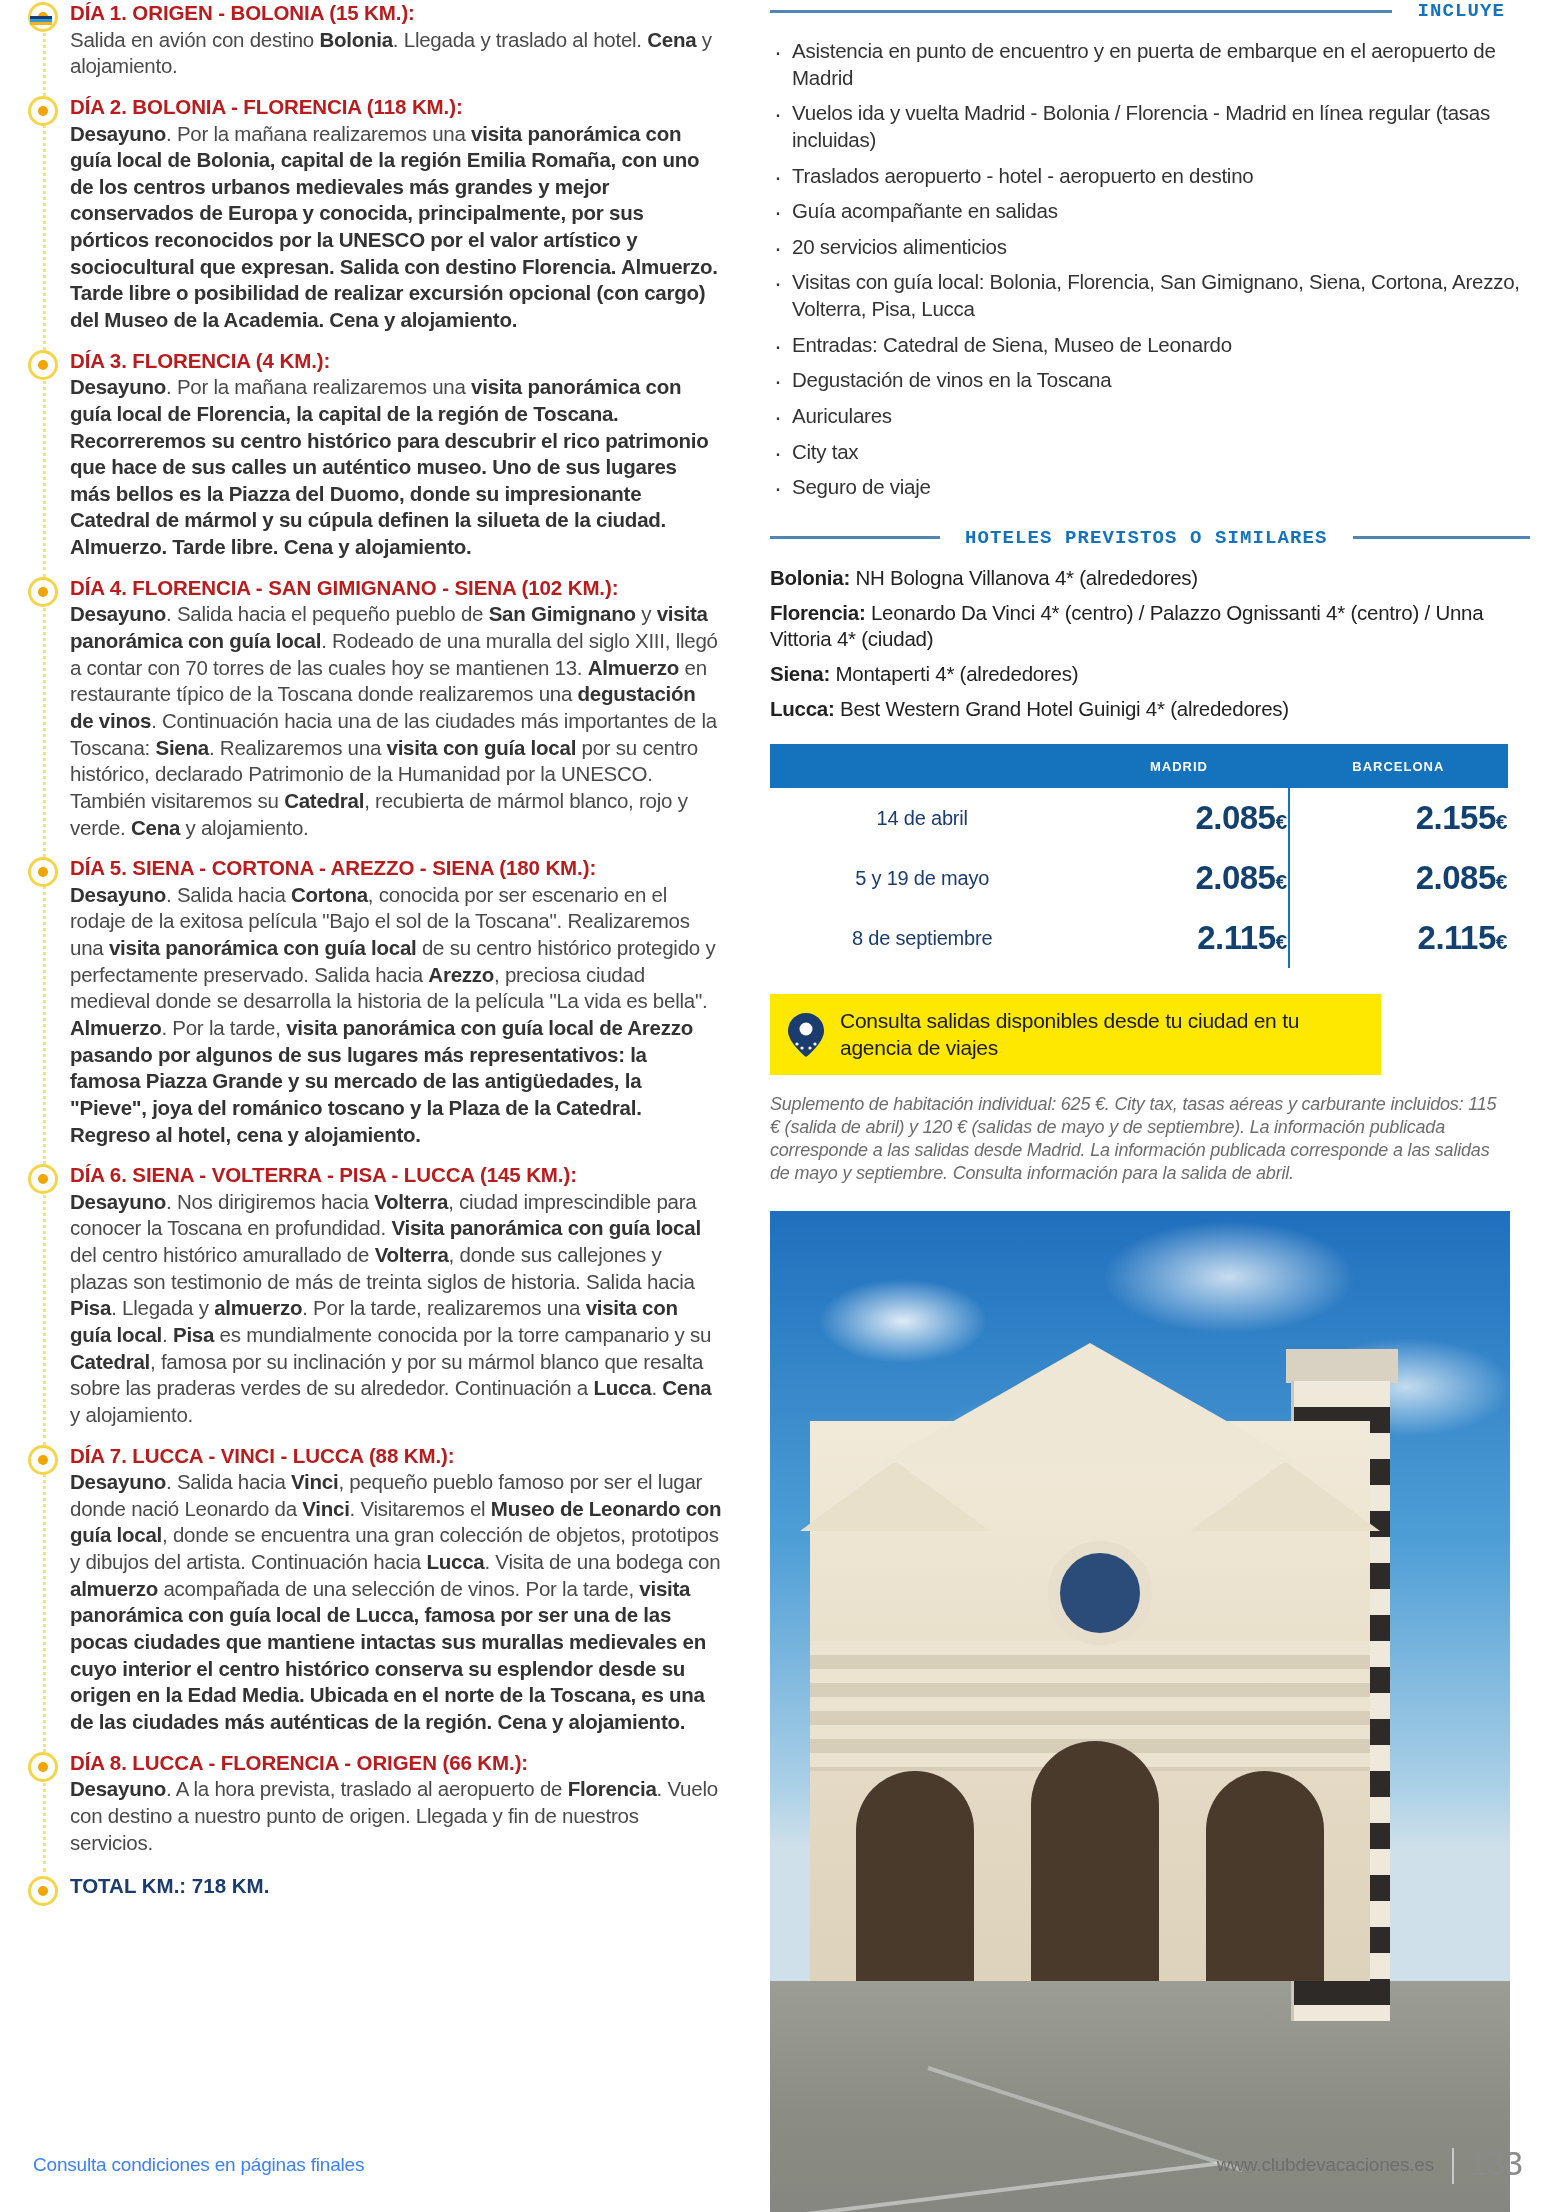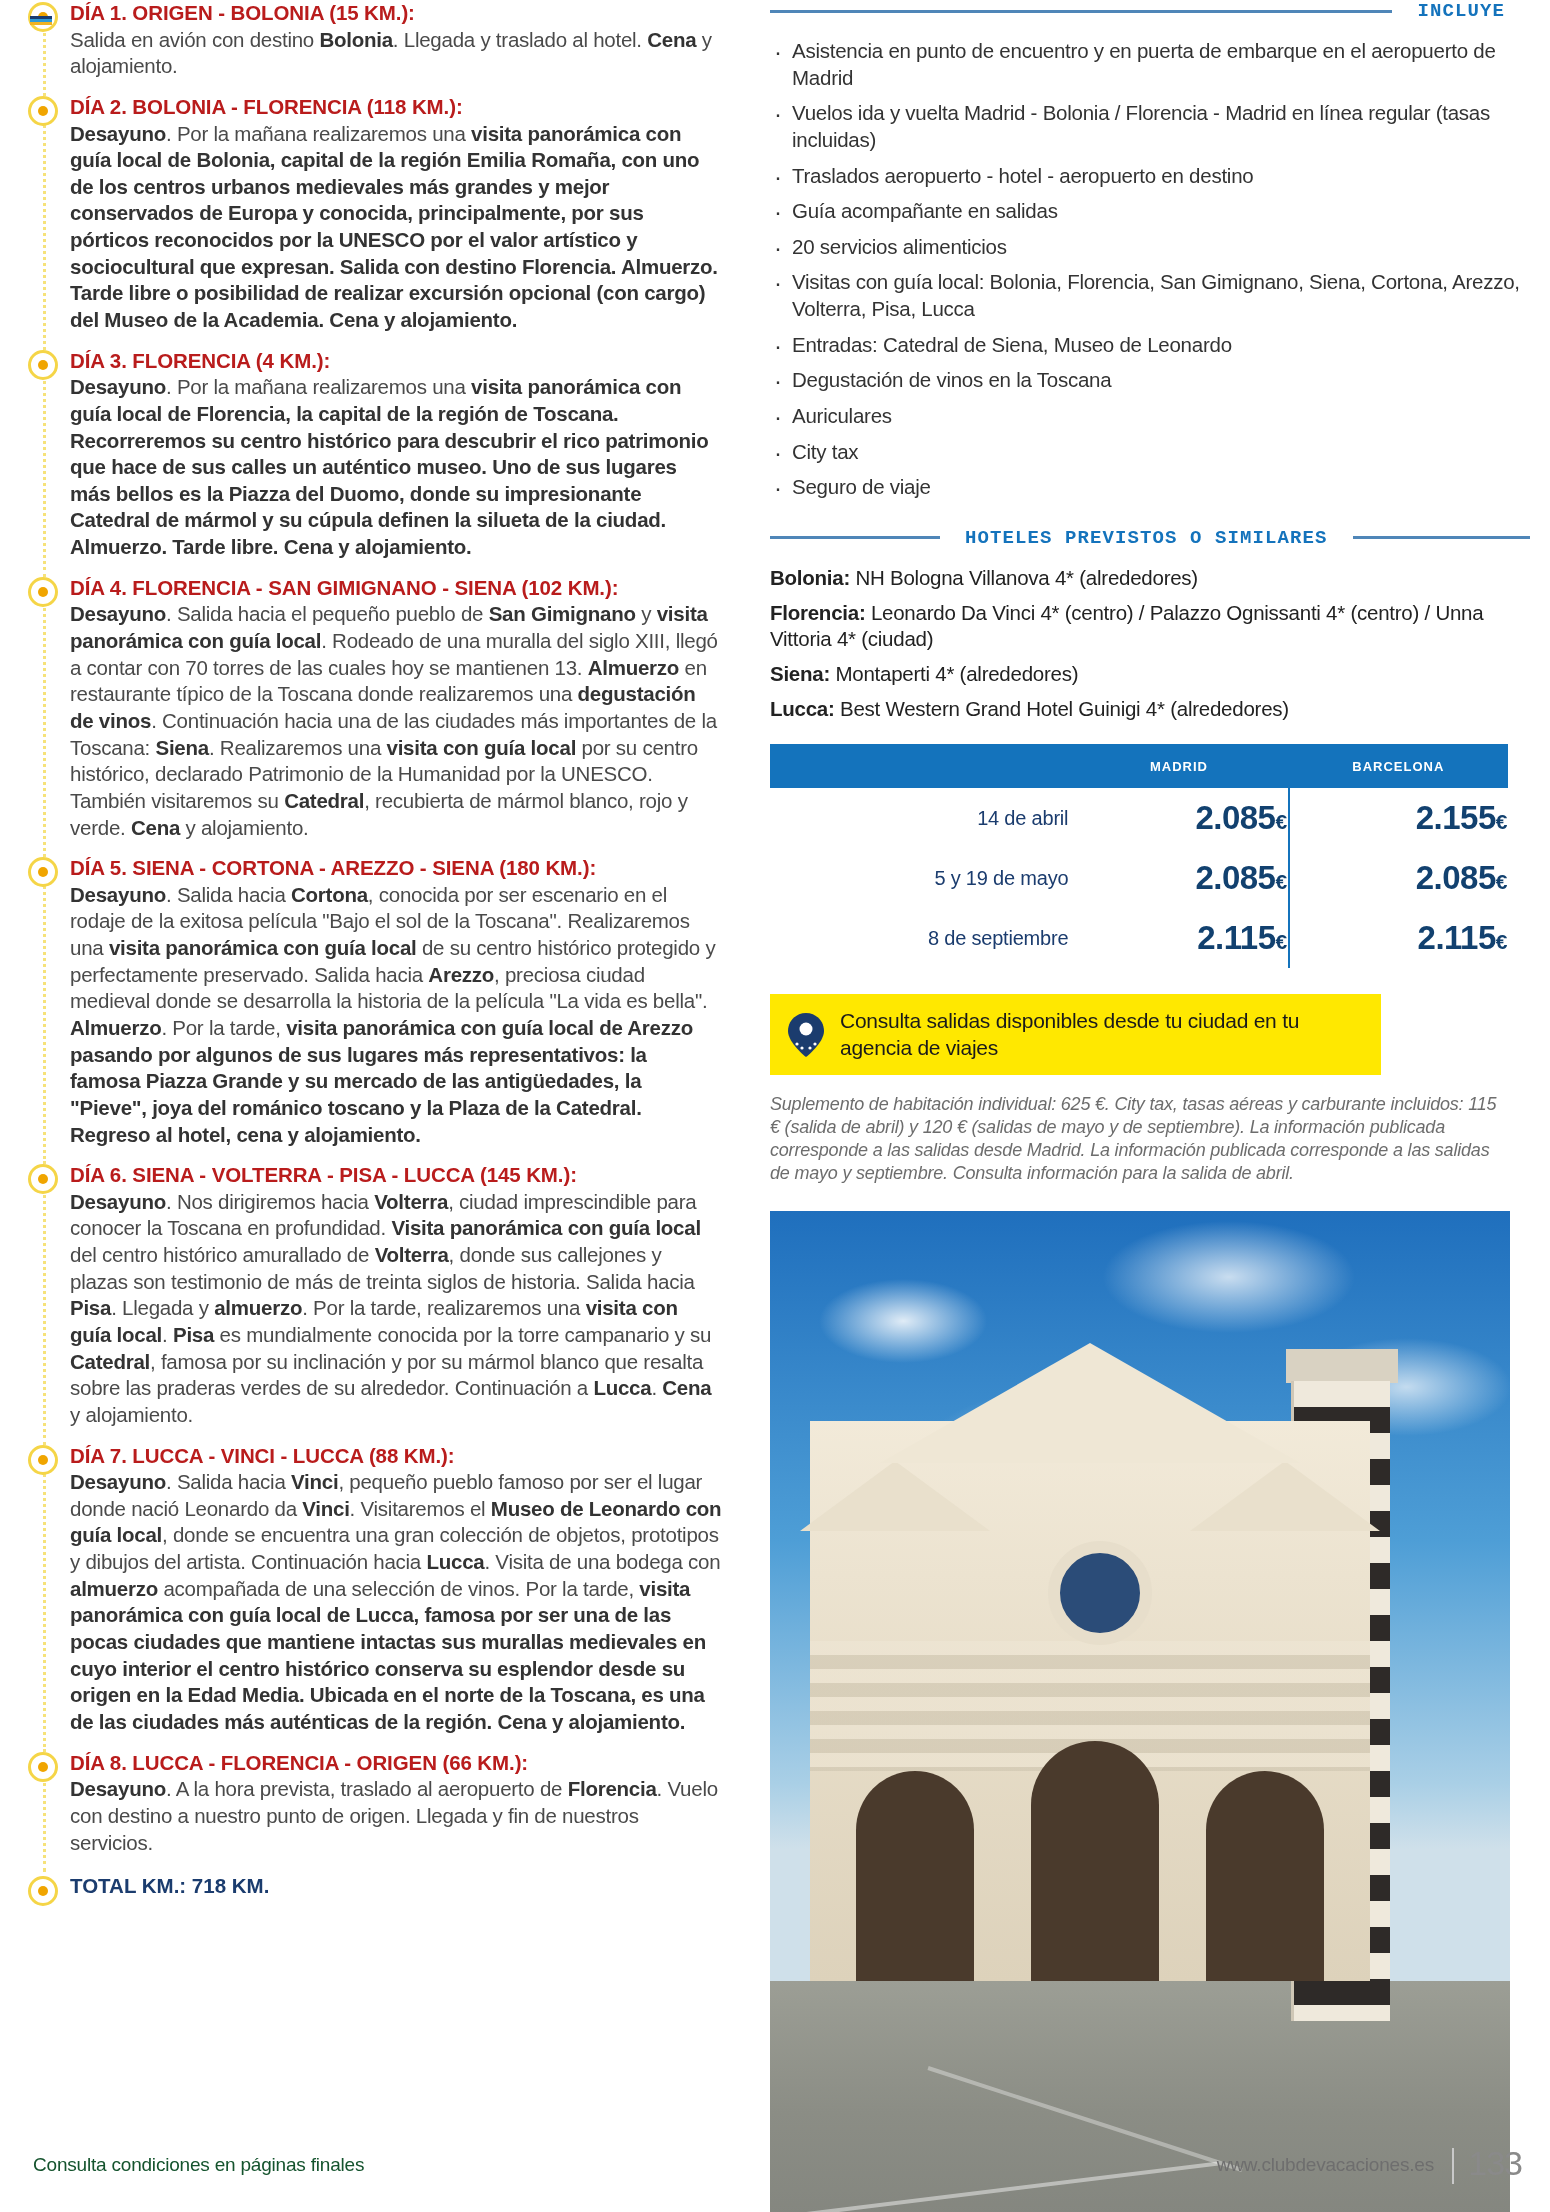--- a/index.html
+++ b/index.html
@@ -86,21 +86,21 @@
   .ptable{width:738px;border-collapse:collapse;margin-bottom:26px;}
   .ptable thead th{
     background:#1473bc;color:#fff;font-size:13px;font-weight:bold;
     letter-spacing:1.0px;height:42px;text-align:center;vertical-align:middle;
   }
   .ptable thead th.blank{background:#1473bc;}
   .ptable tbody td{
     height:58px;vertical-align:middle;background:#fff;
   }
   .ptable td.date{
-    font-size:20px;color:#1b3c6e;padding-left:6px;text-align:right;
+    font-size:20px;color:#1b3c6e;padding-left:6px;text-align:center;
     letter-spacing:-0.2px;
   }
   .ptable td.price{
     text-align:right;color:#12416f;font-weight:bold;font-size:33px;
     letter-spacing:-0.5px;
   }
   .ptable td.price .cur{font-size:21px;font-weight:bold;}
   .ptable td.sep{border-left:2px solid #1473bc;}
 
   
@@ -201,21 +201,21 @@
     background:repeating-linear-gradient(to bottom,
       #efe7d6 0px,#efe7d6 14px,#cbc2ad 14px,#cbc2ad 28px);
     opacity:.55;
   }
 
   
   .footer{
     position:absolute;left:0;bottom:22px;width:1550px;height:44px;
   }
   .footer .fl{
-    position:absolute;left:33px;top:8px;font-size:19px;color:#14532d;
+    position:absolute;left:33px;top:8px;font-size:19px;color:#3b82f6;
     letter-spacing:-0.2px;
   }
   .footer .fr{
     position:absolute;right:116px;top:8px;font-size:19px;color:#6e6e6e;
     letter-spacing:-0.2px;
   }
   .footer .divider{
     position:absolute;right:96px;top:2px;width:2px;height:36px;background:#c9c9c9;
   }
   .footer .pg{

